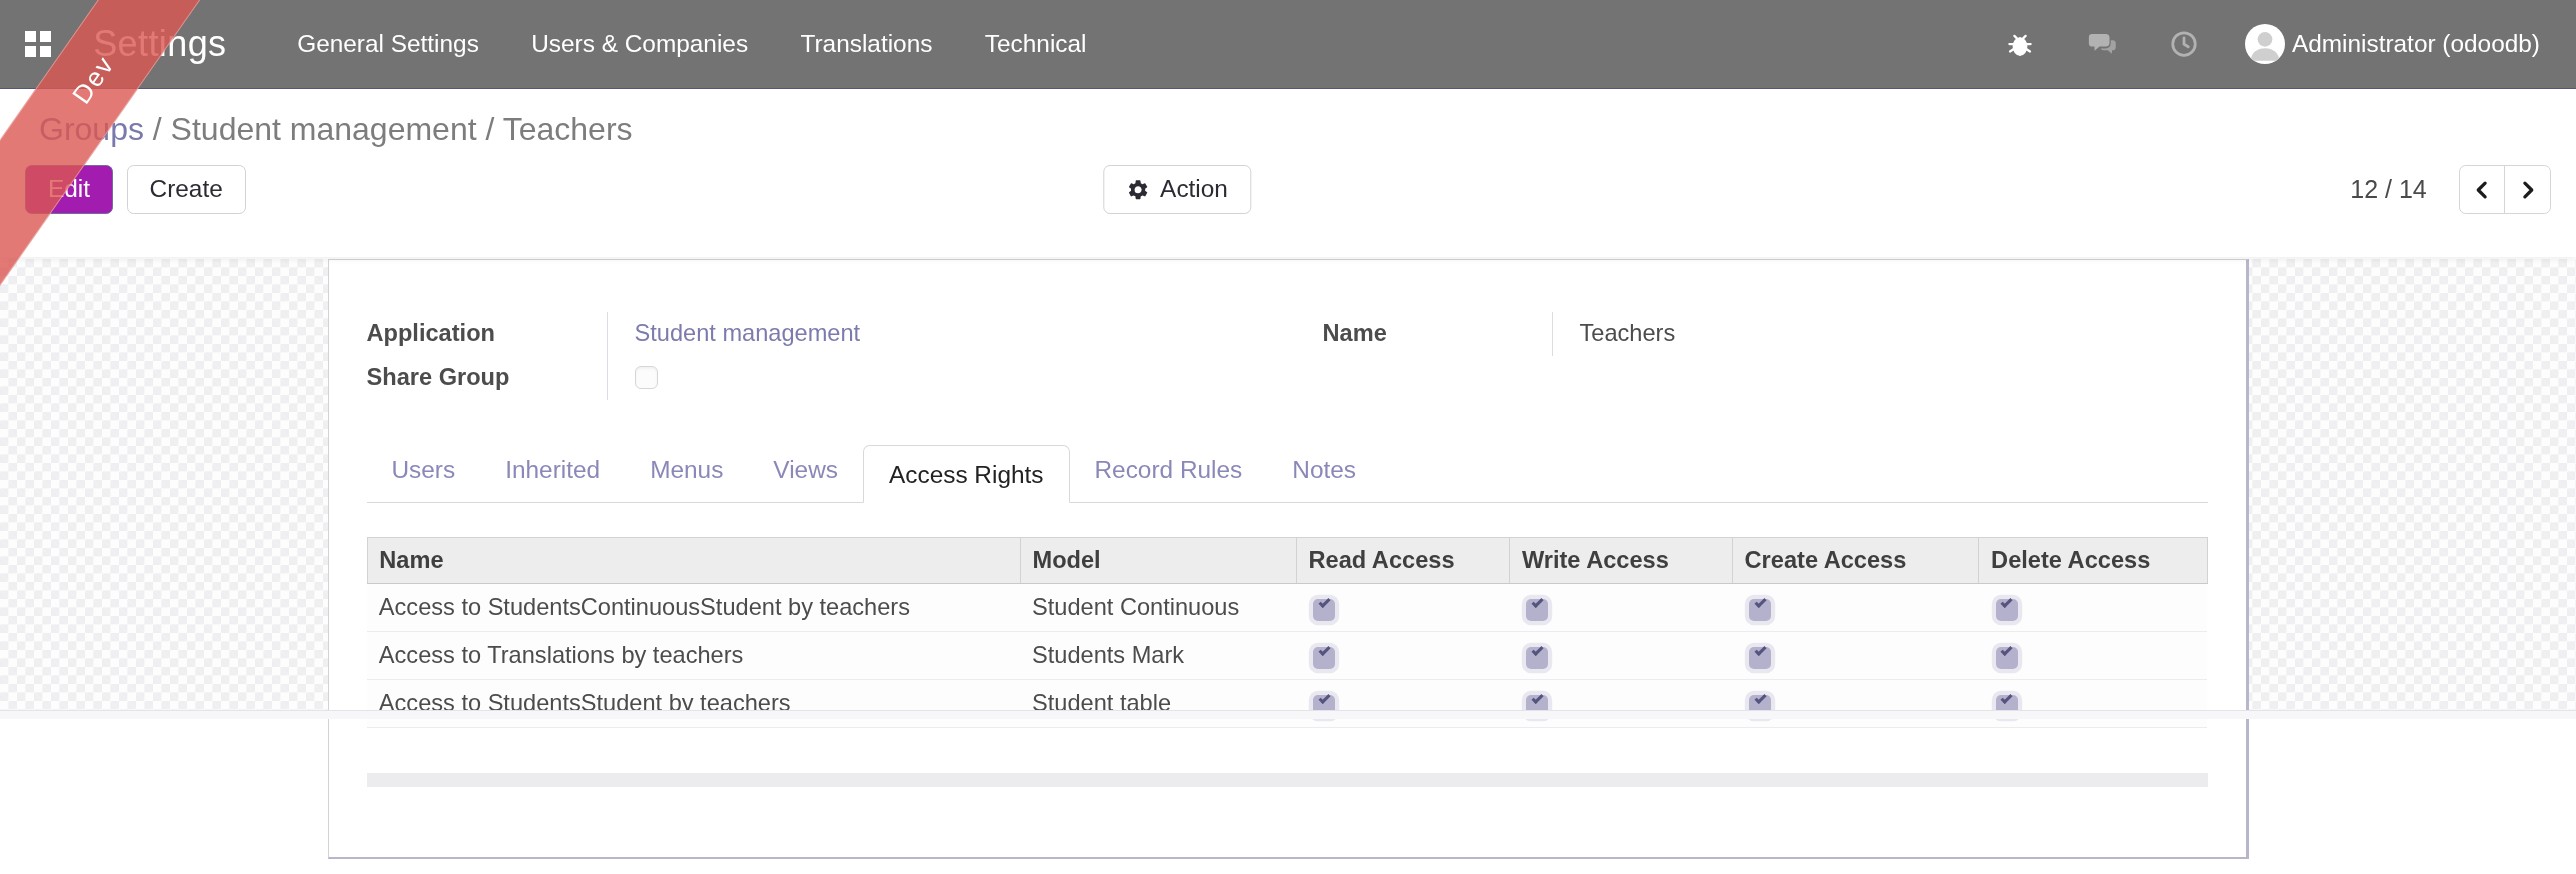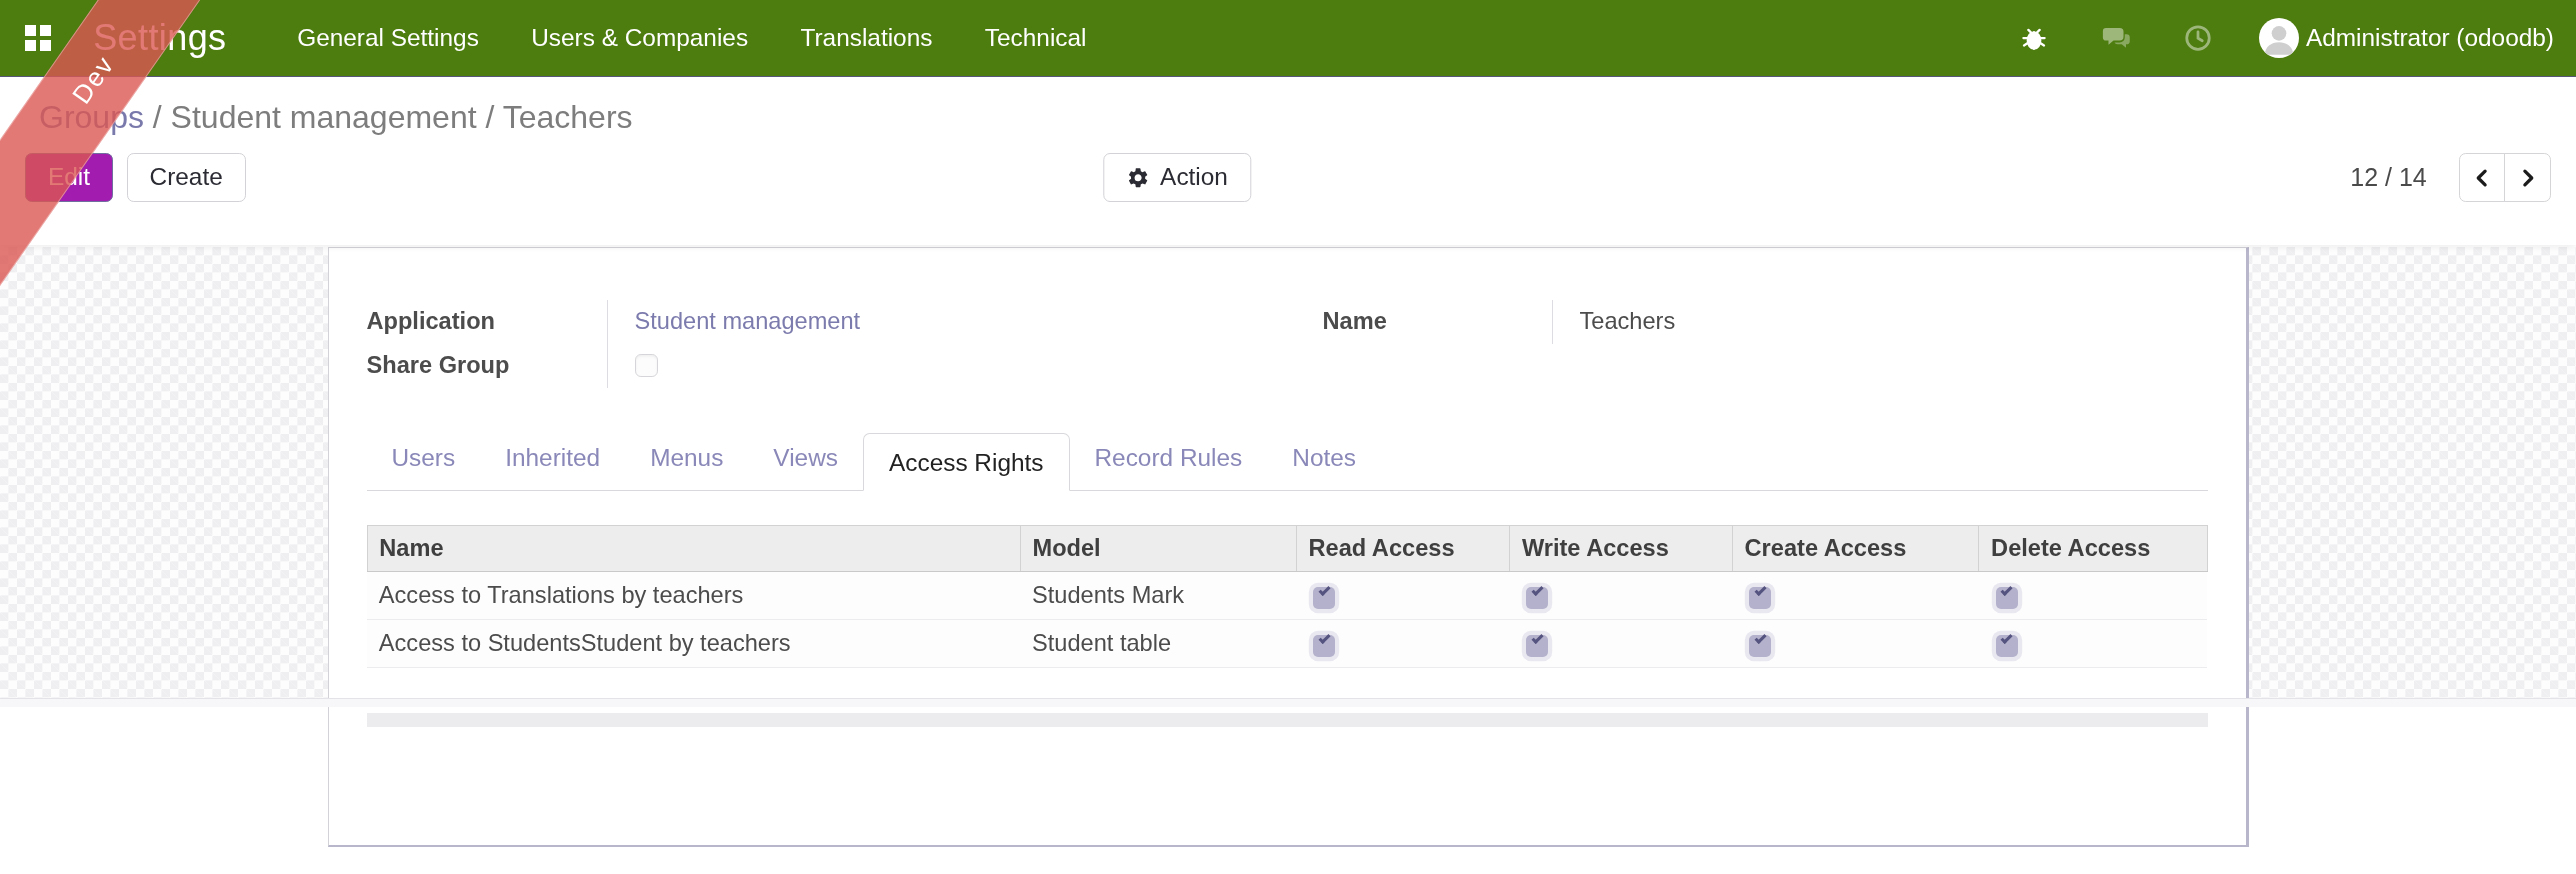--- a/index.html
+++ b/index.html
@@ -8,36 +8,36 @@
     width: 2576px; height: 874px;
     overflow: hidden; position: relative;
     font-family: "Liberation Sans", "DejaVu Sans", sans-serif;
     background: #fff;
     -webkit-font-smoothing: antialiased;
   }
   [data-interactable="true"] { cursor: pointer; }
 
   
   .topbar {
-    height: 77px; background: #4d7c0f;
+    height: 89px; background: #737373;
     border-bottom: 1.7px solid #565678;
     display: flex; align-items: center;
     position: relative; z-index: 10;
     color: #fff;
   }
   .apps-icon { margin-left: 25px; display: grid; grid-template-columns: 11px 11px; gap: 4.2px; }
   .apps-icon span { width: 11px; height: 11px; background: #fff; }
   .app-title { font-size: 36px; font-weight: 400; margin-left: 42px; letter-spacing: 0.4px; }
   .topbar-menu { display: flex; gap: 49px; margin-left: 69px; font-size: 24.4px; }
   .menu-item { padding: 5px 1.7px; white-space: nowrap; }
   .topbar-spacer { flex: 1; }
   .systray { display: flex; align-items: center; gap: 52px; margin-right: 46px; }
   .systray .icon { width: 30px; height: 30px; display: block; }
   .icon-dim { opacity: 0.45; }
-  .user-zone { display: flex; align-items: center; gap: 7px; margin-right: 22px; }
+  .user-zone { display: flex; align-items: center; gap: 7px; margin-right: 36px; }
   .avatar { width: 40px; height: 40px; border-radius: 50%; background: #fff; overflow: hidden; flex: none; }
   .user-name { font-size: 24.4px; white-space: nowrap; }
 
   
   .ribbon {
     position: absolute; left: -242px; top: 95px; width: 590px; height: 84px;
     background: rgba(219, 88, 82, 0.8);
     border-top: 1.7px solid rgba(255,255,255,0.35);
     border-bottom: 1.7px solid rgba(255,255,255,0.35);
     transform: rotate(-55deg);
@@ -275,20 +275,44 @@
             <th data-interactable="true">Name</th>
             <th data-interactable="true">Model</th>
             <th data-interactable="true">Read Access</th>
             <th data-interactable="true">Write Access</th>
             <th data-interactable="true">Create Access</th>
             <th data-interactable="true">Delete Access</th>
           </tr>
       </thead>
       <tbody data-interactable="false">
           <tr data-interactable="true">
+            <td data-interactable="true">Access to StudentsContinuousStudent by teachers</td>
+            <td data-interactable="true">Student Continuous</td>
+            <td data-interactable="false">
+              <div class="cb checked" data-interactable="true">
+                <span class="tick" data-interactable="false"></span>
+              </div>
+            </td>
+            <td data-interactable="false">
+              <div class="cb checked" data-interactable="true">
+                <span class="tick" data-interactable="false"></span>
+              </div>
+            </td>
+            <td data-interactable="false">
+              <div class="cb checked" data-interactable="true">
+                <span class="tick" data-interactable="false"></span>
+              </div>
+            </td>
+            <td data-interactable="false">
+              <div class="cb checked" data-interactable="true">
+                <span class="tick" data-interactable="false"></span>
+              </div>
+            </td>
+          </tr>
+          <tr data-interactable="true">
             <td data-interactable="true">Access to Translations by teachers</td>
             <td data-interactable="true">Students Mark</td>
             <td data-interactable="false">
               <div class="cb checked" data-interactable="true">
                 <span class="tick" data-interactable="false"></span>
               </div>
             </td>
             <td data-interactable="false">
               <div class="cb checked" data-interactable="true">
                 <span class="tick" data-interactable="false"></span>

